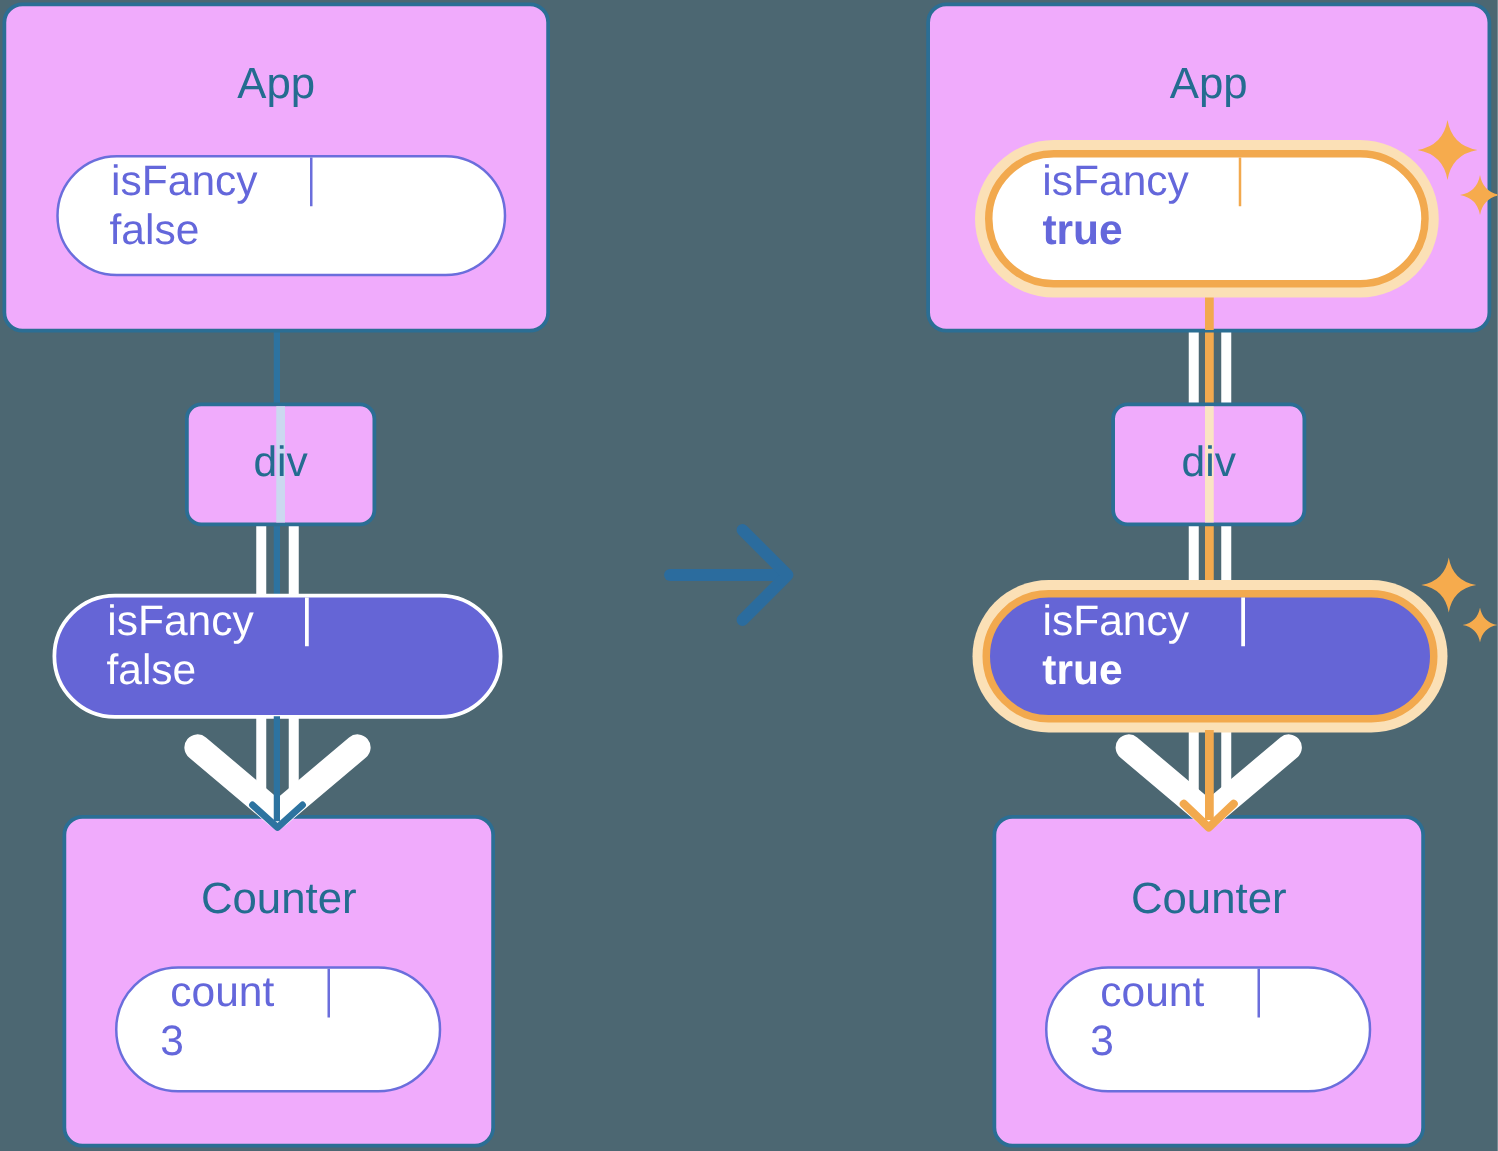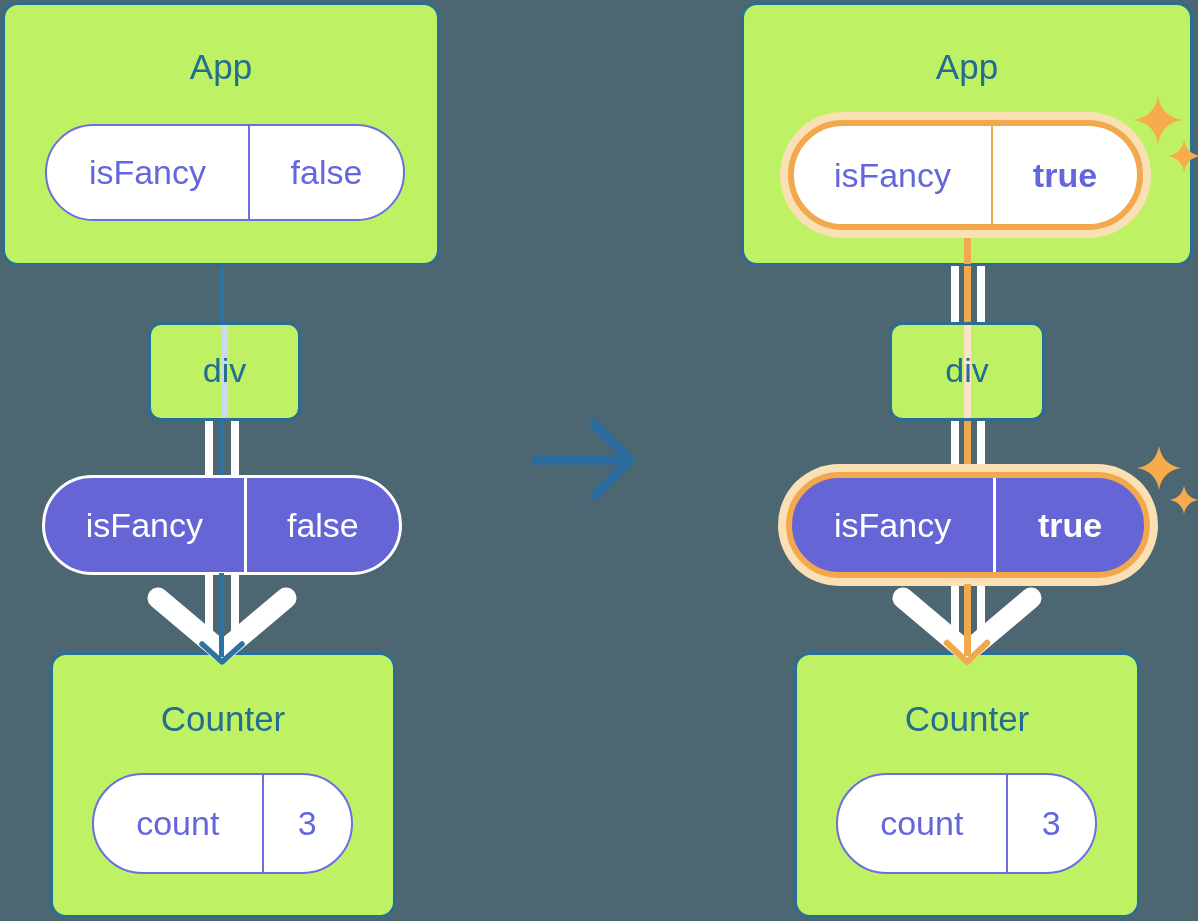--- a/index.html
+++ b/index.html
@@ -2,30 +2,30 @@
 <html><head>
 <meta charset="utf-8">
 <style>
   html,body{margin:0;padding:0;}
   body{font-family:"Liberation Sans","DejaVu Sans",sans-serif;}
   #stage{
     position:relative;width:1198px;height:921px;background:#4C6772;overflow:hidden;
   }
   .abs{position:absolute;box-sizing:border-box;}
   .card{
-    position:absolute;box-sizing:border-box;background:#bef264;
+    position:absolute;box-sizing:border-box;background:#f0abfc;
     border:3px solid #2B6E94;border-radius:16px;z-index:1;
   }
   .node-title{
     position:absolute;left:0;right:0;text-align:center;
     color:#246C90;font-size:35px;font-weight:500;z-index:2;
   }
   .pill{
     position:absolute;box-sizing:border-box;display:flex;align-items:stretch;
-    border-radius:60px;z-index:2;
+    border-radius:60px;z-index:2;flex-direction:column;
   }
   .pill .cell{
     display:flex;align-items:center;justify-content:center;
     font-size:34px;box-sizing:border-box;
   }
   .pill-outline{border:2.5px solid #6B6EDC;color:#6467DB;background:#FFFFFF;}
   .pill-outline .cell-left{width:57%;border-right:2px solid #6B6EDC;}
   .pill-outline .cell-right{width:43%;}
   .pill-solid{background:#6565D6;border:3px solid #FFFFFF;color:#FFFFFF;}
   .pill-solid .cell-left{width:57%;border-right:3px solid #FFFFFF;}

